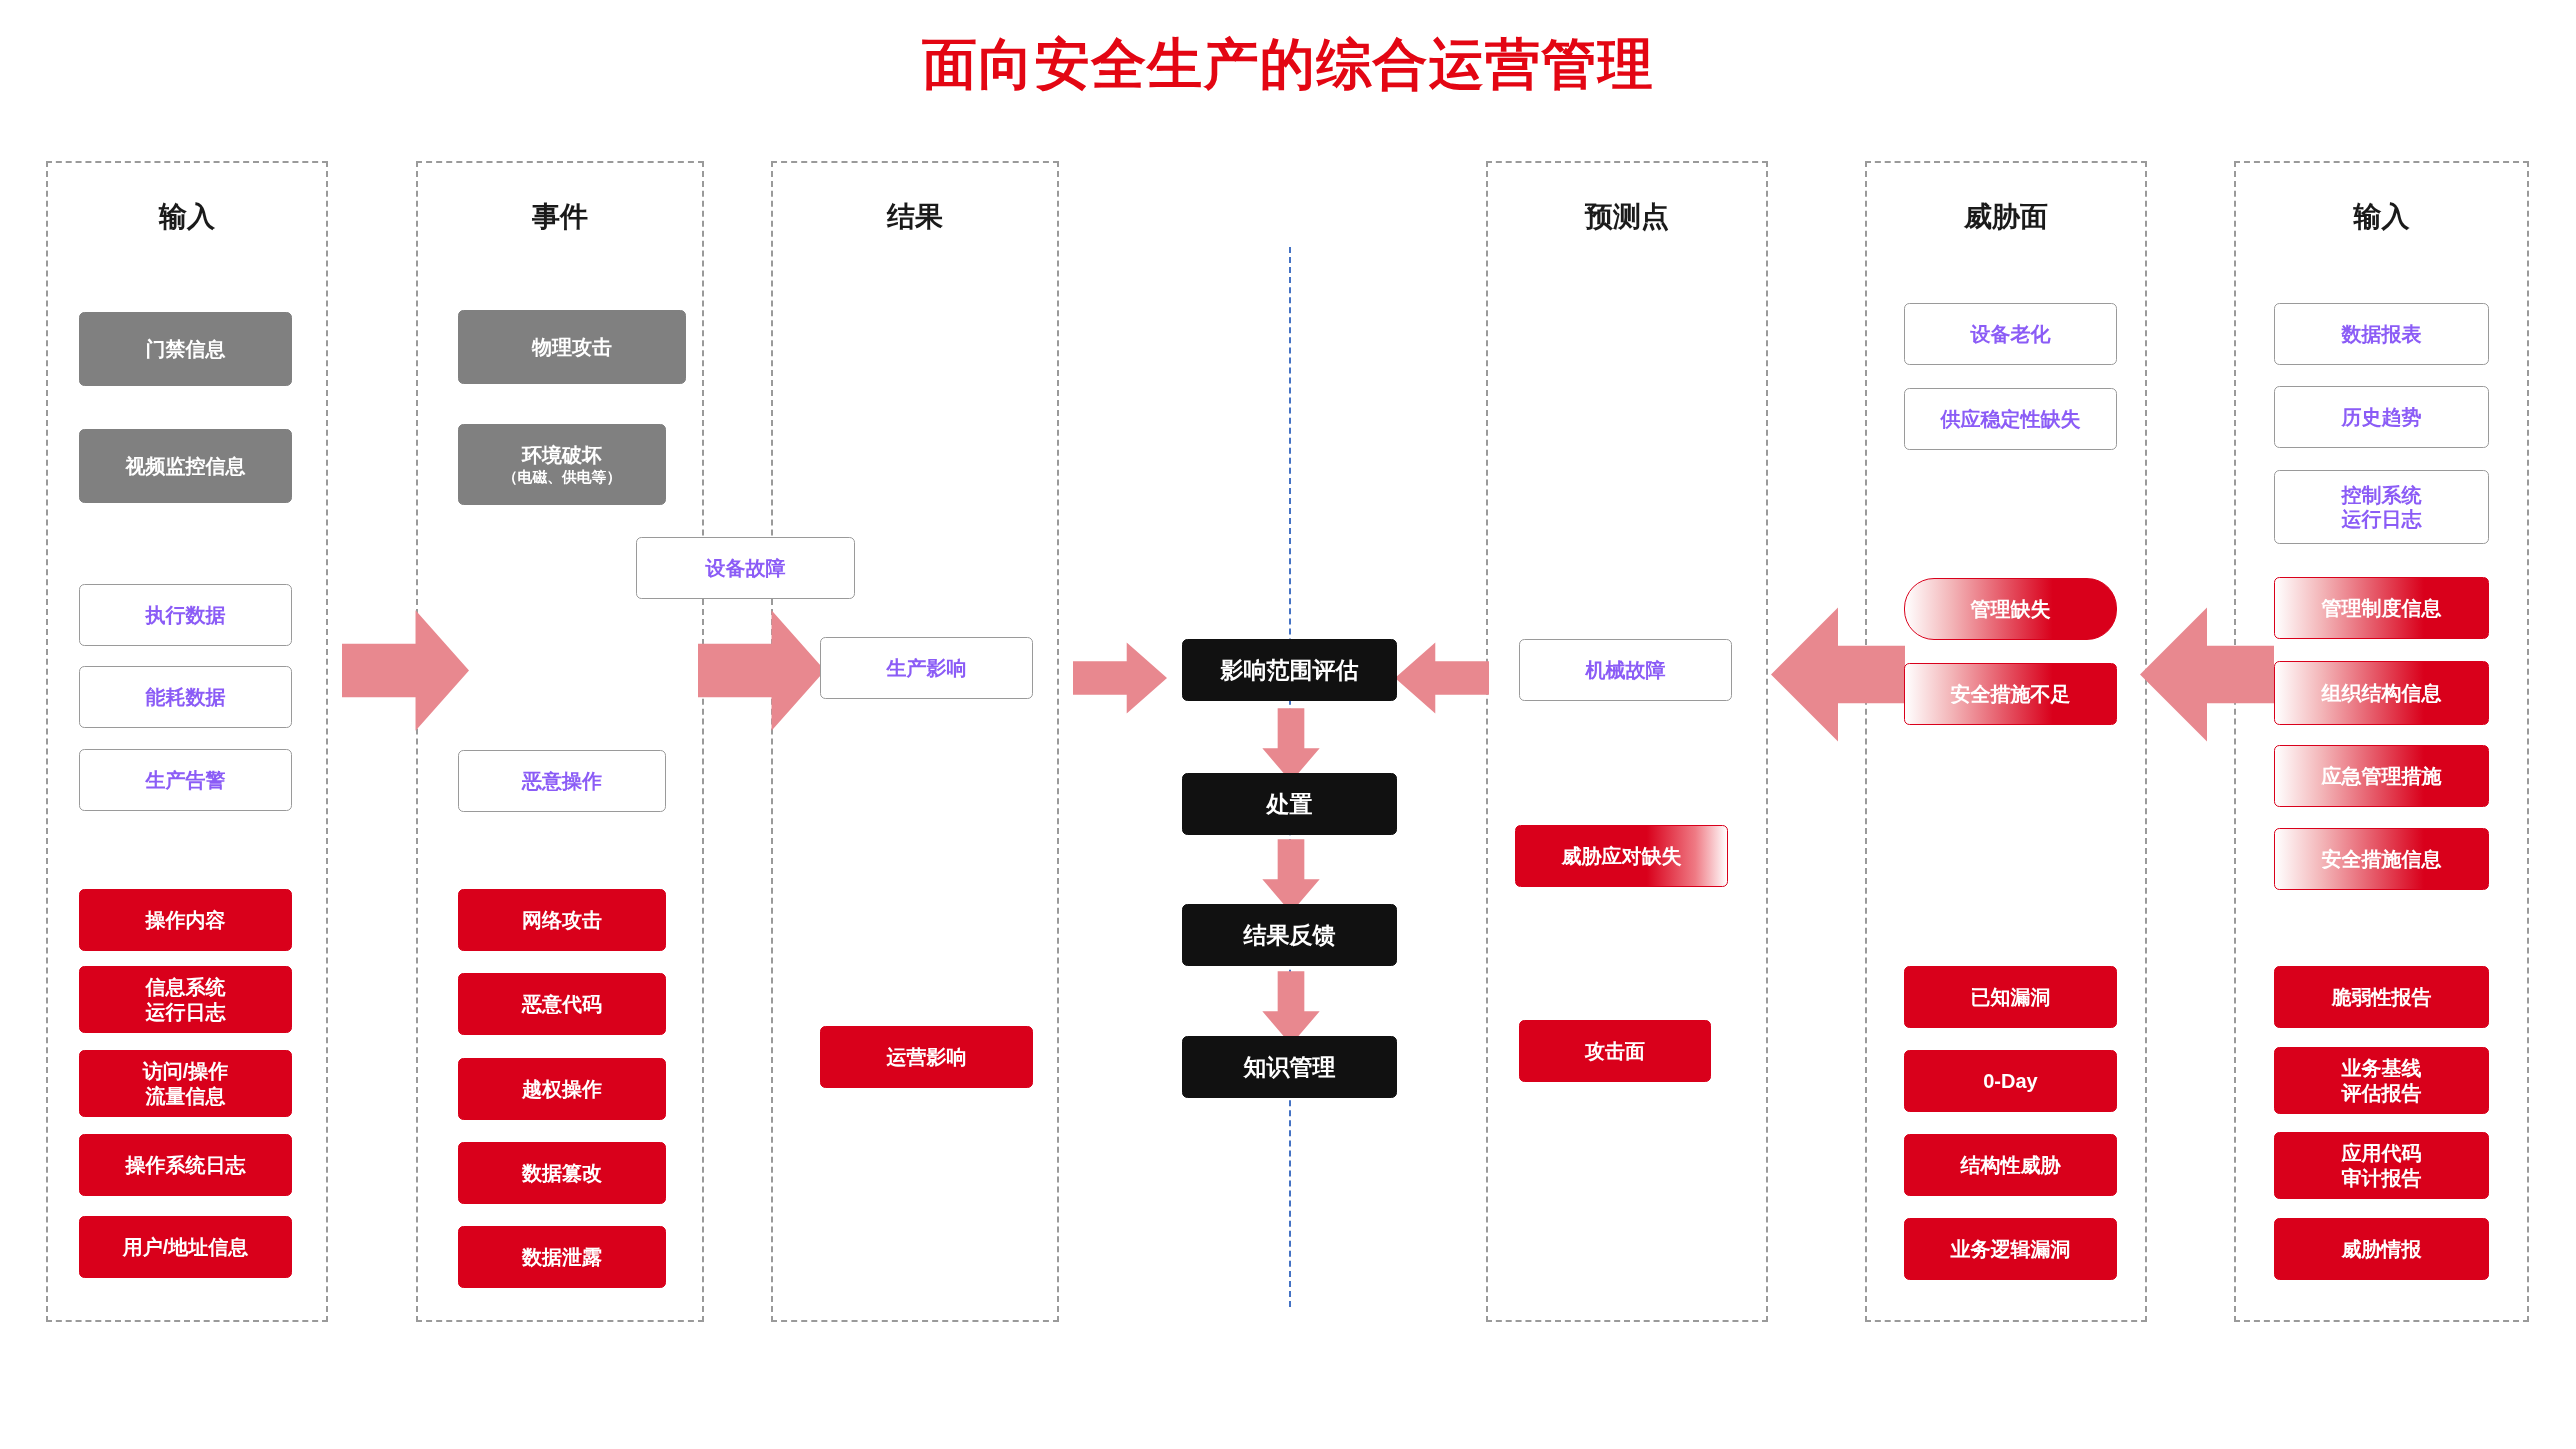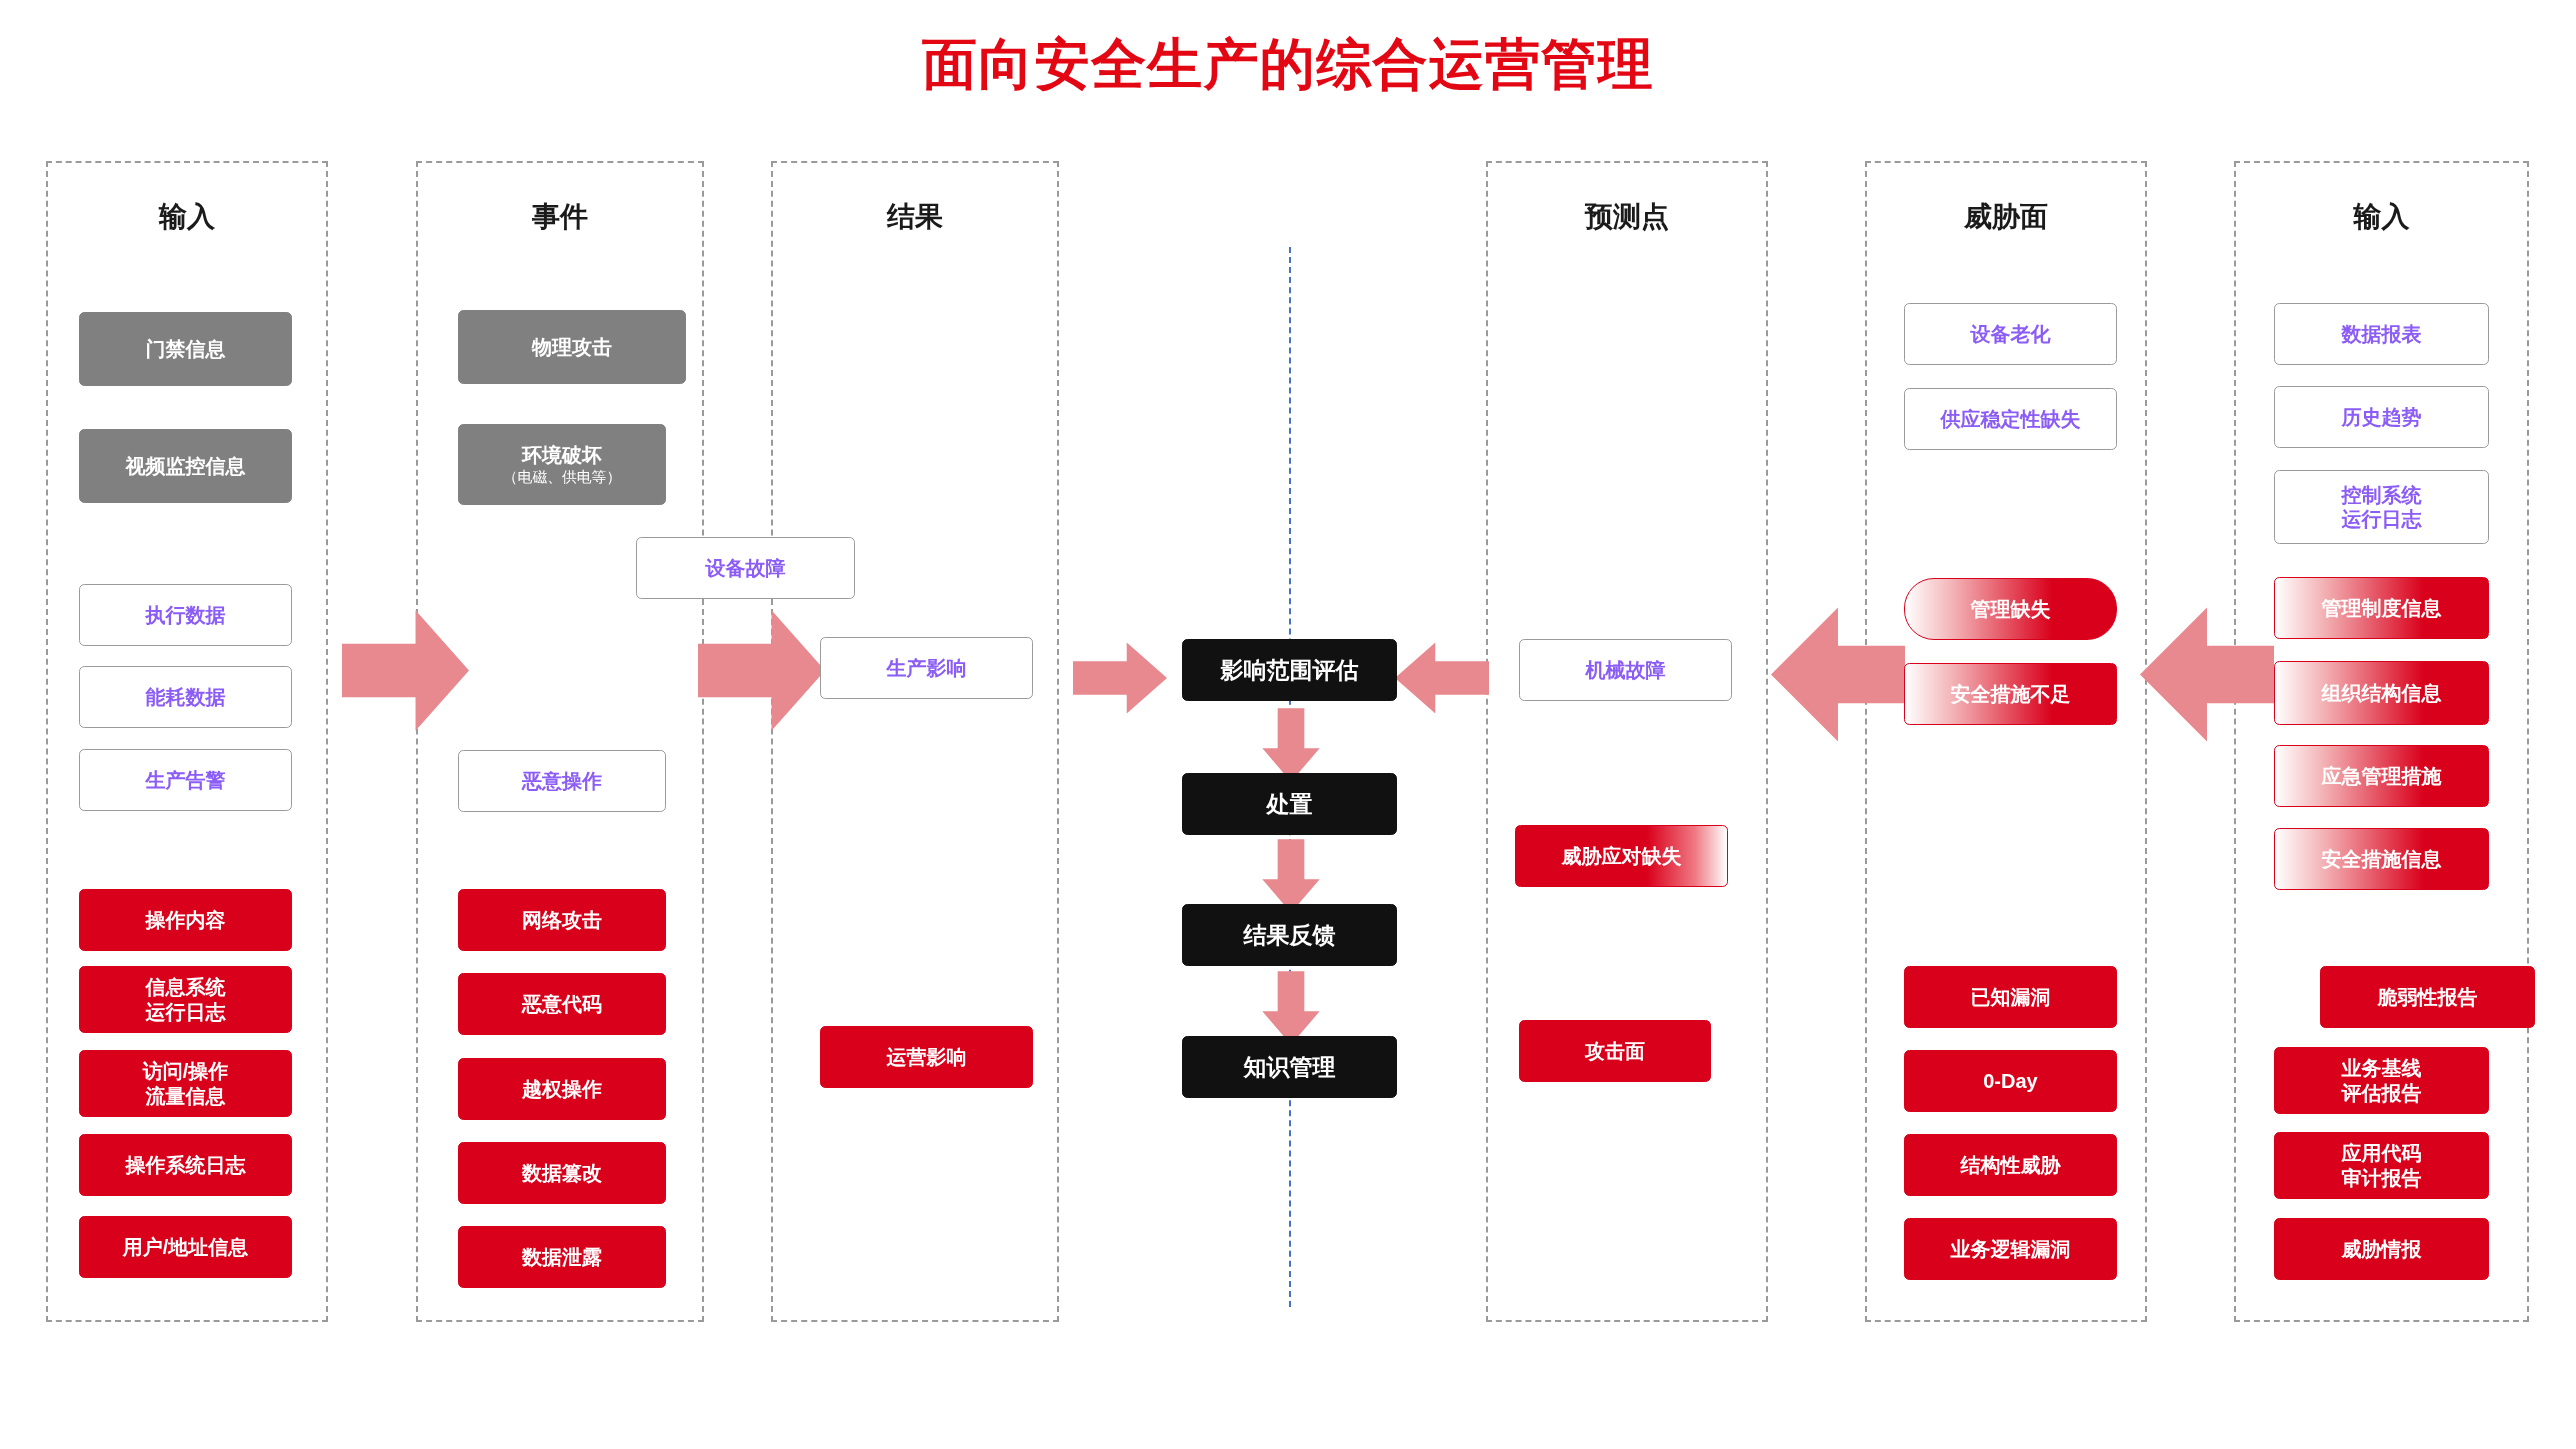--- a/index.html
+++ b/index.html
@@ -53,21 +53,21 @@
     text-align: center;
     border-radius: 5.4px;
     font-size: 20px;
     font-weight: bold;
     line-height: 1.22;
     padding: 1.3px 4px;
   }
   .box .sub {
     display: block;
     font-size: 14.8px;
-    font-weight: normal;
+    font-weight: bold;
   }
   .box-gray {
     background: #808080;
     color: #ffffff;
     border: 1.3px solid #808080;
   }
   .box-white {
     background: #ffffff;
     color: #8b5cf6;
     border: 1.3px solid #9a9a9a;
@@ -210,21 +210,21 @@
   <div class="box box-red" style="left:1904px; top:1218px; width:213px; height:62px;">业务逻辑漏洞</div>
 
   <div class="box box-white" style="left:2274px; top:303px; width:215px; height:62px;">数据报表</div>
   <div class="box box-white" style="left:2274px; top:386px; width:215px; height:62px;">历史趋势</div>
   <div class="box box-white" style="left:2274px; top:470px; width:215px; height:74px; white-space:pre-line;">控制系统
 运行日志</div>
   <div class="box box-red-grad" style="left:2274px; top:577px; width:215px; height:62px;">管理制度信息</div>
   <div class="box box-red-grad" style="left:2274px; top:661px; width:215px; height:64px;">组织结构信息</div>
   <div class="box box-red-grad" style="left:2274px; top:745px; width:215px; height:62px;">应急管理措施</div>
   <div class="box box-red-grad" style="left:2274px; top:828px; width:215px; height:62px;">安全措施信息</div>
-  <div class="box box-red" style="left:2274px; top:966px; width:215px; height:62px;margin-left:46px;">脆弱性报告</div>
+  <div class="box box-red" style="left:2274px; top:966px; width:215px; height:62px;">脆弱性报告</div>
   <div class="box box-red" style="left:2274px; top:1047px; width:215px; height:67px; white-space:pre-line;">业务基线
 评估报告</div>
   <div class="box box-red" style="left:2274px; top:1132px; width:215px; height:67px; white-space:pre-line;">应用代码
 审计报告</div>
   <div class="box box-red" style="left:2274px; top:1218px; width:215px; height:62px;">威胁情报</div>
 
 </div>
 
 
 </body></html>

